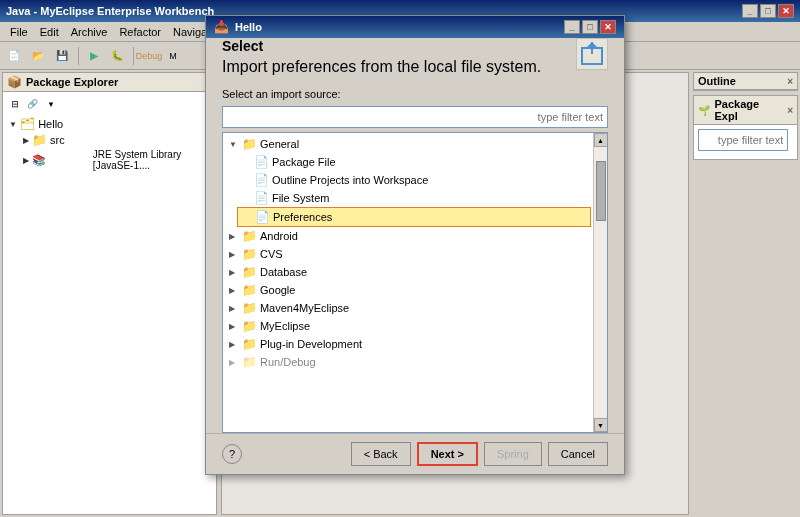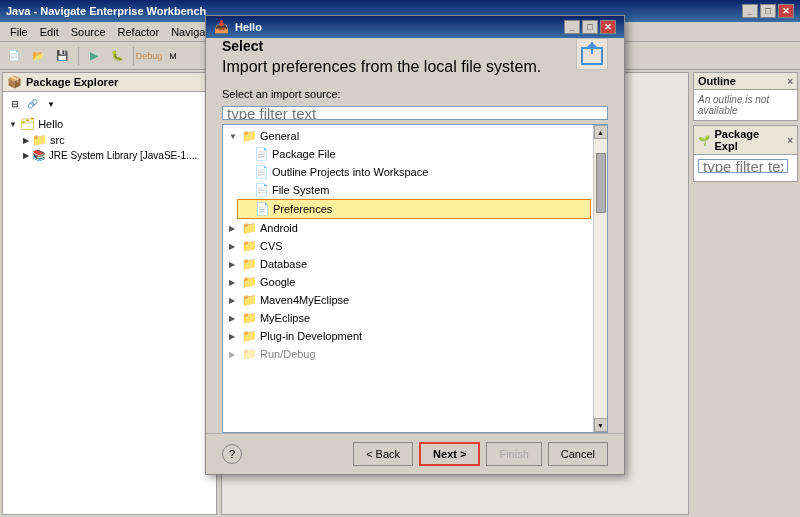--- a/index.html
+++ b/index.html
@@ -221,27 +221,28 @@
       flex-shrink: 0;
     }
 
     .dialog-label {
       font-size: 11px;
       margin-bottom: 6px;
     }
 
     .filter-input {
       width: 100%;
-      height: 14px;
+      height: 22px;
       border: 1px solid #7a9abd;
       padding: 2px 4px;
-      font-size: 15px;
+      font-size: 11px;
       color: #999;
       margin-bottom: 4px;
       background: white;
+      text-align: right;
     }
 
     .tree-container {
       flex: 1;
       border: 1px solid #7a9abd;
       background: white;
       overflow: hidden;
       position: relative;
     }
 
@@ -344,32 +345,32 @@
     .btn-disabled { color: #aaa; cursor: default; }
 
     .indent-tree-1 { margin-left: 12px; }
   </style>
 </head>
 <body>
 
 <div class="ide-background">
 
   <div class="title-bar">
-    <span>Java - Navigate Enterprise Workbench</span>
+    <span>Java - MyEclipse Enterprise Workbench</span>
     <div style="margin-left:auto;display:flex;gap:2px;">
       <div class="dialog-ctrl-btn">_</div>
       <div class="dialog-ctrl-btn">□</div>
       <div class="dialog-ctrl-btn close">✕</div>
     </div>
   </div>
 
   <div class="menu-bar">
     <span class="menu-item">File</span>
     <span class="menu-item">Edit</span>
-    <span class="menu-item">Source</span>
+    <span class="menu-item">Archive</span>
     <span class="menu-item">Refactor</span>
     <span class="menu-item">Navigate</span>
     <span class="menu-item">Project</span>
     <span class="menu-item">Run</span>
     <span class="menu-item">MyEclipse</span>
     <span class="menu-item">Window</span>
     <span class="menu-item">Help</span>
   </div>
 
   <div class="toolbar">
@@ -405,38 +406,37 @@
           <span>Hello</span>
         </div>
         <div class="tree-item indent-1">
           <span class="tree-arrow">▶</span>
           <span class="folder-icon" style="color:#c8a800;">📁</span>
           <span>src</span>
         </div>
         <div class="tree-item indent-1">
           <span class="tree-arrow">▶</span>
           <span style="font-size:11px;">📚</span>
-          <span style="font-size:10px;">JRE System Library [JavaSE-1....</span>
+          <span style="font-size:10px;margin-left:44px;">JRE System Library [JavaSE-1....</span>
         </div>
       </div>
     </div>
 
     <div style="flex:1;display:flex;flex-direction:column;">
 
       <div style="flex:1;background:#e8e4e0;border:1px solid #a0a0a0;margin:2px;">
       </div>
     </div>
 
     <div style="display:flex;flex-direction:column;">
       <div class="right-panel">
         <div class="panel-header">
           <span>Outline</span>
           <span class="panel-close">×</span>
         </div>
-        <div class="outline-text">An outline is not available</div>
       </div>
 
       <div class="spring-panel">
         <div class="panel-header">
           <span style="font-size:10px;color:green;">🌱</span>
           <span>Package Expl</span>
           <span class="panel-close">×</span>
         </div>
         <div style="padding:4px;">
           <input class="filter-input" style="width: 95%;" placeholder="type filter text">
@@ -566,18 +566,18 @@
           <div style="flex:1;"></div>
           <div class="scrollbar-arrow">▼</div>
         </div>
       </div>
     </div>
 
     <div class="dialog-buttons">
       <div class="dialog-help">?</div>
       <button class="btn">&lt; Back</button>
       <button class="btn btn-primary">Next &gt;</button>
-      <button class="btn btn-disabled">Finish</button>
+      <button class="btn btn-disabled">Spring</button>
       <button class="btn">Cancel</button>
     </div>
   </div>
 
 </div>
 
 </body></html>

